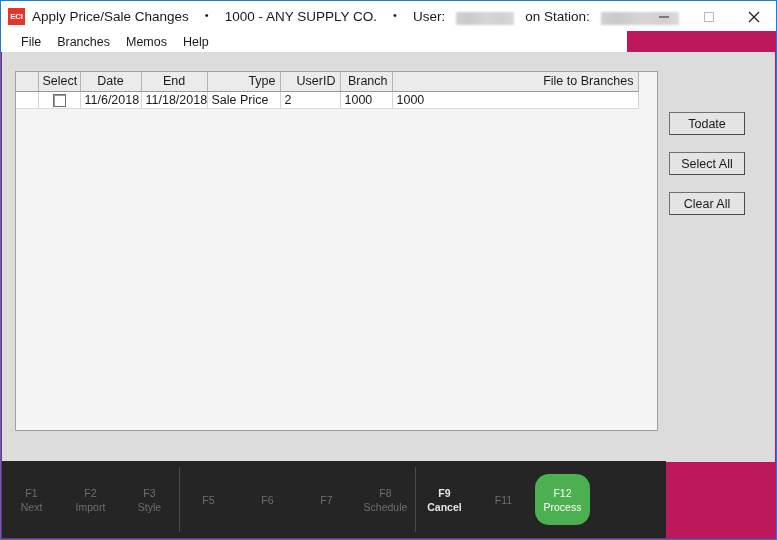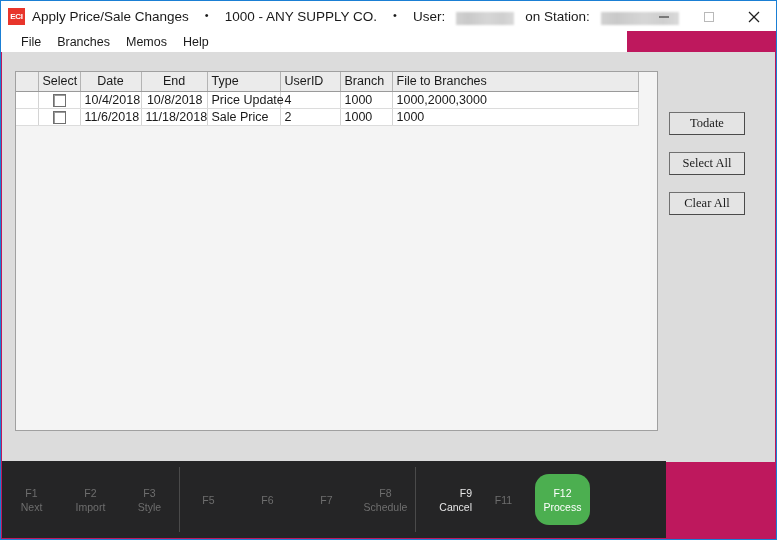--- a/index.html
+++ b/index.html
@@ -124,21 +124,21 @@
     border-right: 1px solid #b4b4b4;
     border-bottom: 1px solid #9a9a9a;
     height: 19px;
     font-size: 12.5px;
     font-weight: normal;
     color: #1a1a1a;
     padding: 0 4px;
     text-align: center;
     white-space: nowrap;
   }
-  table.grid th.left { text-align: left; }
+  table.grid th.left { text-align: right; }
   table.grid td {
     border-right: 1px solid #d4d4d4;
     border-bottom: 1px solid #dcdcdc;
     height: 17px;
     font-size: 12.5px;
     color: #1a1a1a;
     padding: 0 4px;
     white-space: nowrap;
     background: #ffffff;
   }
@@ -203,21 +203,21 @@
     width: 80px;
   }
   .sidebtn {
     width: 76px; height: 23px;
     background: #e4e4e4;
     border: 1px solid #707070;
     border-right-color: #4a4a4a;
     border-bottom-color: #4a4a4a;
     font-size: 12.5px;
     color: #1a1a1a;
-    font-family: Liberation Serif, serif;
+    font-family: Liberation Sans, sans-serif;
     margin-bottom: 17px;
     display: flex;
     align-items: center;
     justify-content: center;
   }
 
   
   .fnbar {
     position: absolute;
     left: 1px; bottom: 1px;
@@ -244,21 +244,21 @@
     margin: 0 2px;
     display: flex;
     flex-direction: column;
     align-items: center;
     justify-content: center;
     font-size: 10.5px;
     line-height: 14px;
     color: #6e6e6e;
     text-align: center;
   }
-  .fnkey.enabled { color: #e6e6e6; font-weight: normal; align-items: flex-end; }
+  .fnkey.enabled { color: #e6e6e6; font-weight: bold; }
   .fnkey.accent {
     background: #4caf50;
     color: #ffffff;
     font-weight: normal;
     border-radius: 14px;
   }
   .fnkey .fk-label { white-space: nowrap; }
 </style>
 </head>
 <body>
@@ -330,32 +330,20 @@
             <th class="left">Branch</th>
             <th class="left">File to Branches</th>
           </tr>
         </thead>
         <tbody>
           <tr>
             <td class="cell-ind"></td>
             <td class="cell-sel c">
               <span class="chkbox"></span>
             </td>
-            <td class="cell-date r">10/4/2018</td>
-            <td class="cell-end r">10/8/2018</td>
-            <td class="cell-type">Price Update</td>
-            <td>4</td>
-            <td>1000</td>
-            <td>1000,2000,3000</td>
-          </tr>
-          <tr>
-            <td class="cell-ind"></td>
-            <td class="cell-sel c">
-              <span class="chkbox"></span>
-            </td>
             <td class="cell-date r">11/6/2018</td>
             <td class="cell-end r">11/18/2018</td>
             <td class="cell-type">Sale Price</td>
             <td>2</td>
             <td>1000</td>
             <td>1000</td>
           </tr>
         </tbody>
       </table>
     </div>

